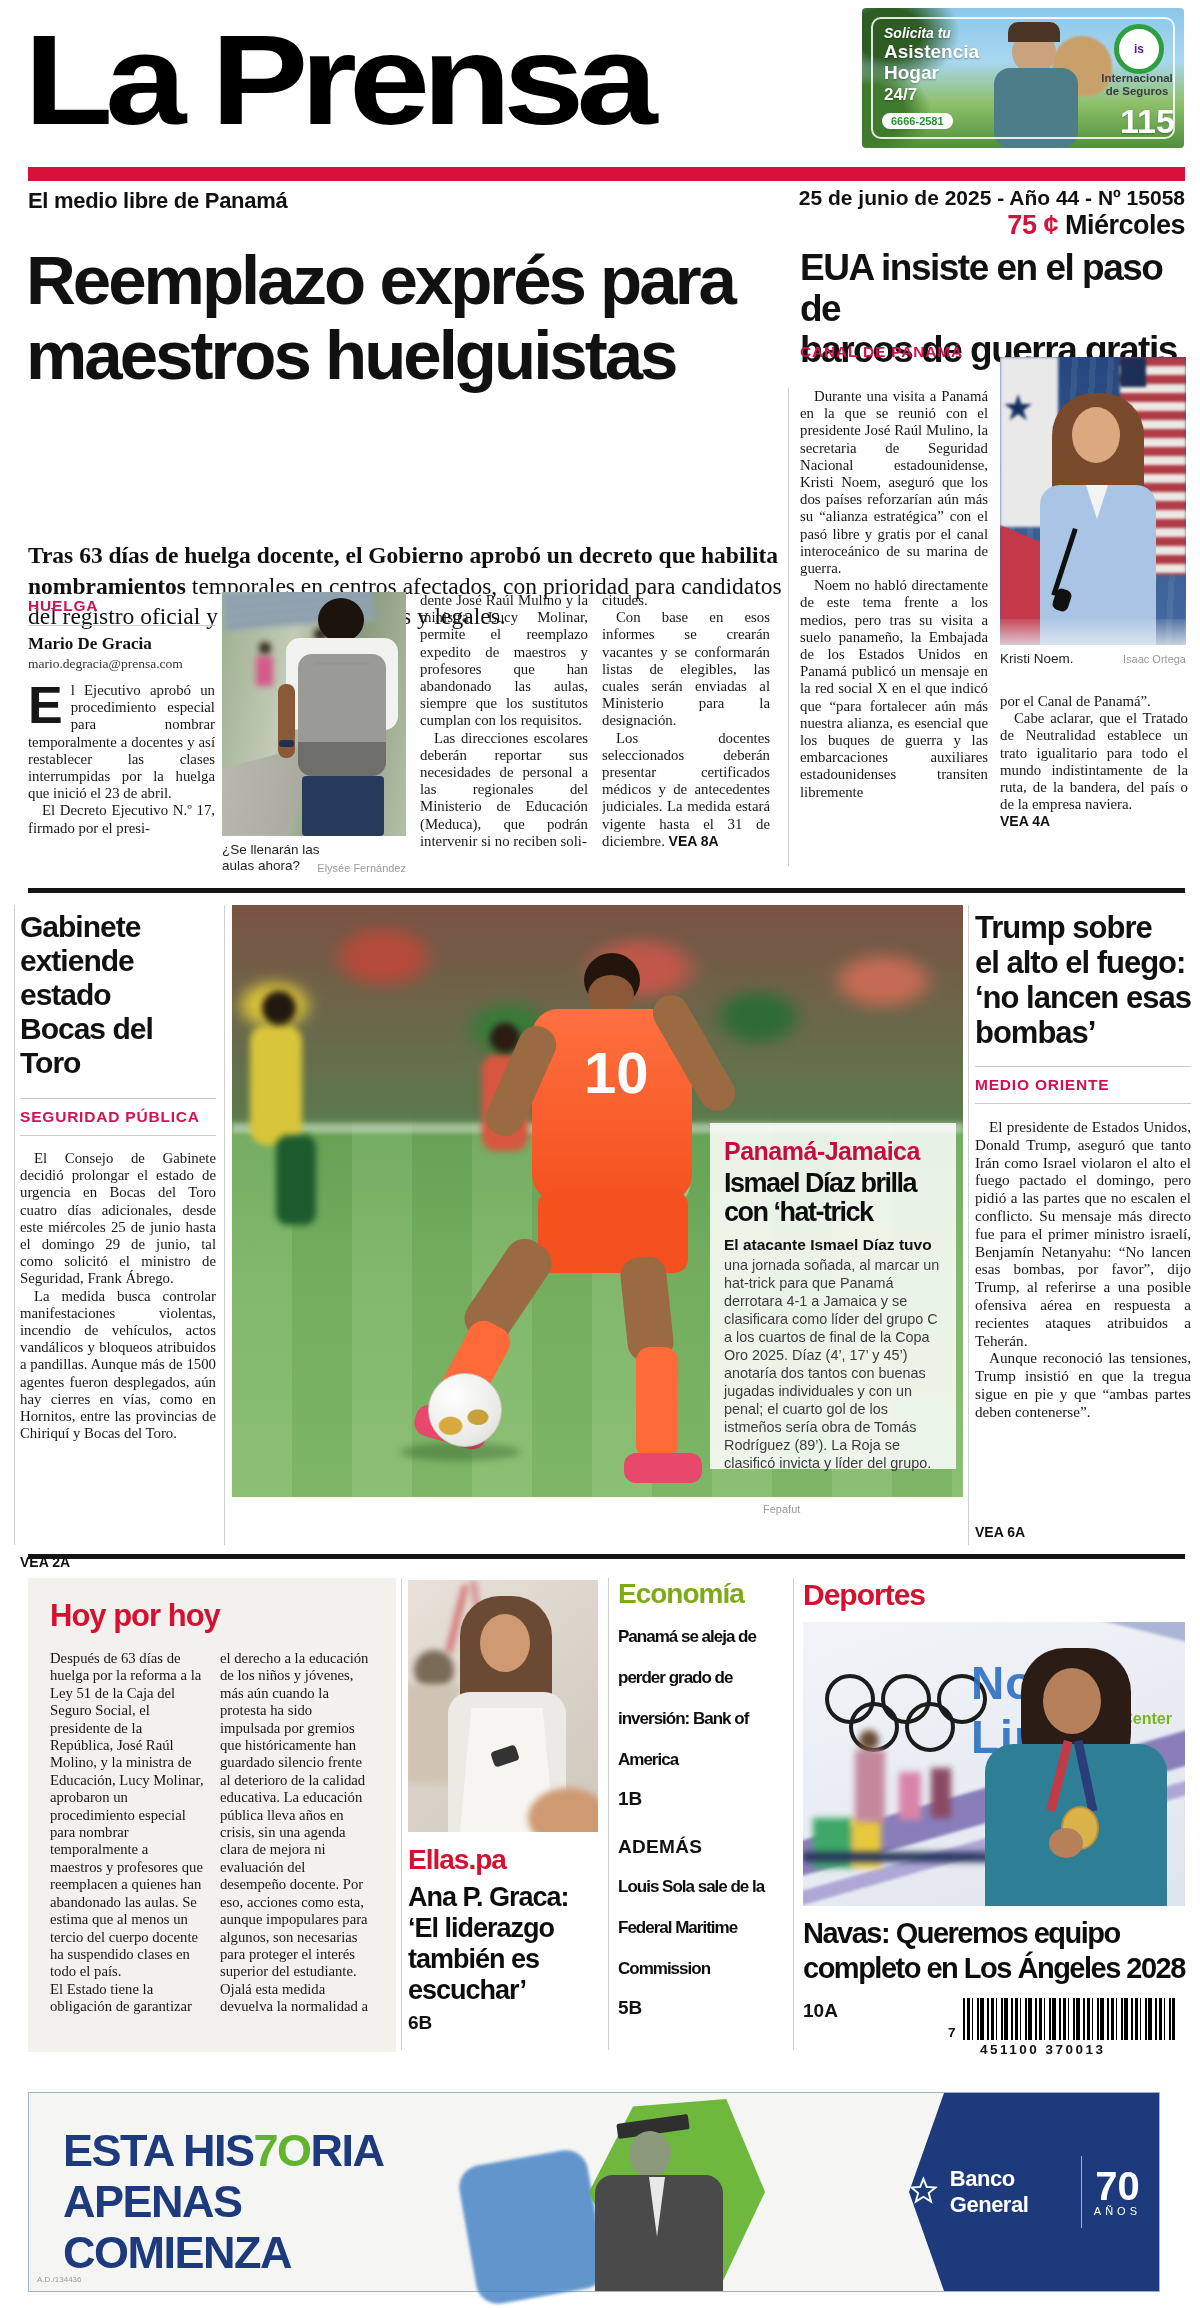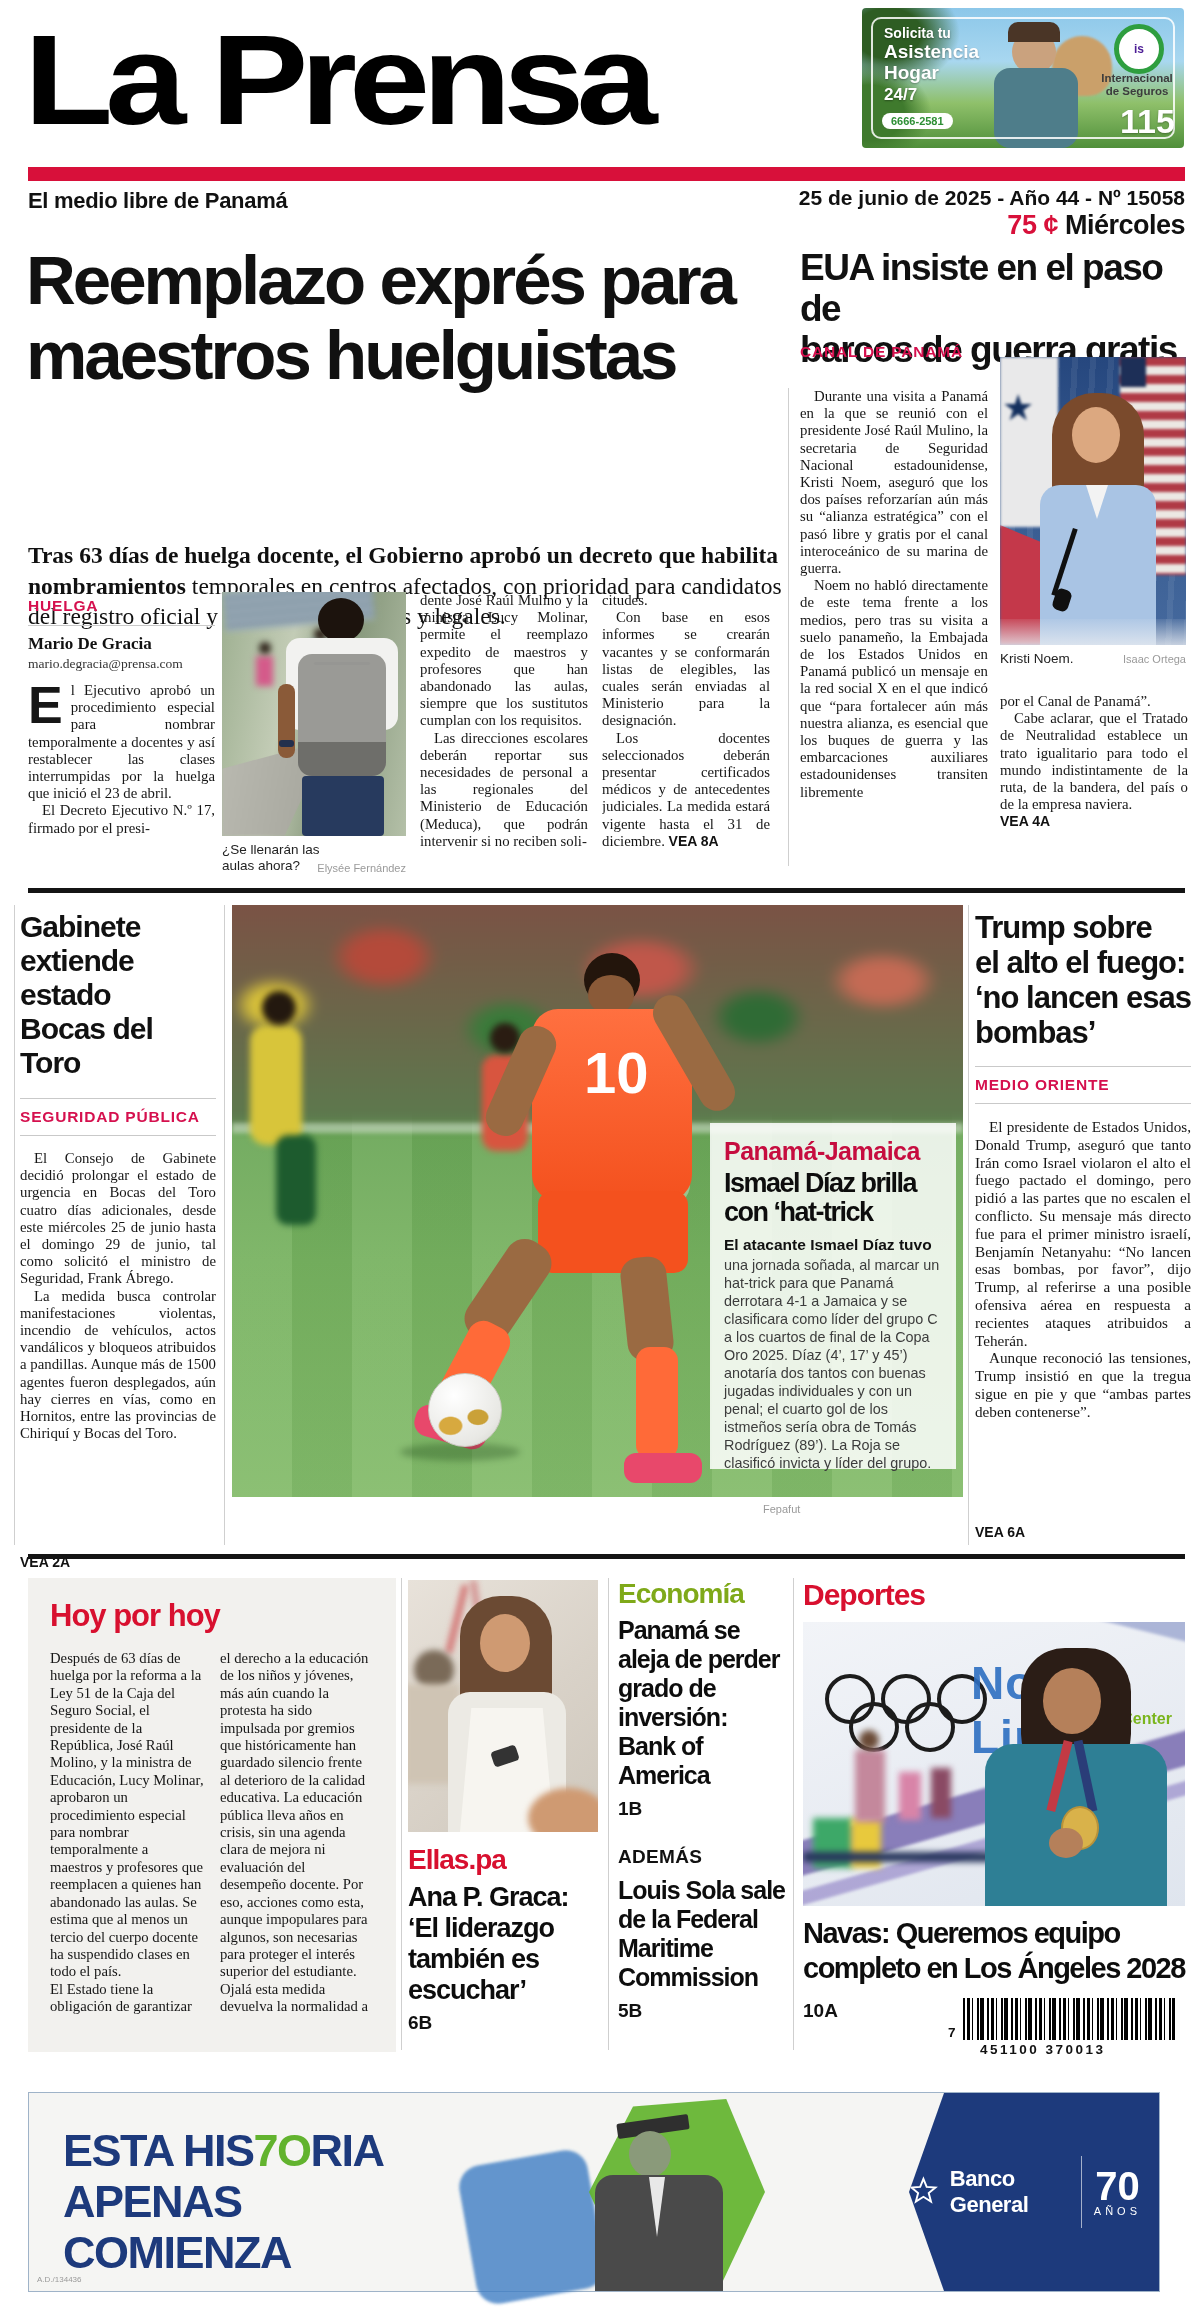--- a/index.html
+++ b/index.html
@@ -59,21 +59,21 @@
   .email{font-family:"Liberation Serif",serif;font-size:13.5px;color:#333;}
 
   
   .hoybox{background:#f2f1ee;}
   .hoytitle{color:#d8102f;font-weight:800;font-size:31px;letter-spacing:-1px;}
   .hoycols{column-count:2;column-gap:16px;font-family:"Liberation Serif",serif;
            font-size:14.7px;line-height:17.4px;color:#161616;}
   .hoycols p{margin:0;}
   .secttitle{font-weight:800;font-size:28px;letter-spacing:-1px;}
   .red{color:#d8102f;} .green{color:#7fa919;}
-  .teaser-h{font-weight:700;font-size:25px;line-height:29px;letter-spacing:-1px;color:#0d0d0d;}
+  .teaser-h{font-weight:700;font-size:17px;line-height:41px;letter-spacing:-1px;color:#0d0d0d;}
 
   
   .bars{height:42px;background:repeating-linear-gradient(90deg,
       #000 0 2px,#fff 2px 4px,#000 4px 7px,#fff 7px 9px,#000 9px 10px,#fff 10px 14px,
       #000 14px 16px,#fff 16px 17px,#000 17px 21px,#fff 21px 24px);}
   .barcode-digits{font-size:13.5px;letter-spacing:2.5px;font-weight:700;}
 
   
   .bancoad{background:#f5f5f3;border:1px solid #9fb3c8;}
   .banco-headline{font-weight:800;font-size:45px;line-height:51px;letter-spacing:-1.5px;color:#1d3a7c;}
@@ -93,21 +93,21 @@
 <div class="page">
 
   <div class="abs logo" style="left:24px;top:16px;">La Prensa</div>
 
   <div class="abs photo topad" style="left:862px;top:8px;width:322px;height:140px;">
     <div class="abs" style="left:190px;top:28px;width:60px;height:60px;background:#caa06a;border-radius:50% 50% 40% 40%;filter:blur(1px);"></div>
     <div class="abs" style="left:150px;top:22px;width:44px;height:44px;background:#caa27e;border-radius:50%;"></div>
     <div class="abs" style="left:146px;top:14px;width:52px;height:20px;background:#4a3526;border-radius:10px 10px 0 0;"></div>
     <div class="abs" style="left:132px;top:60px;width:84px;height:80px;background:#4e7d8a;border-radius:16px;"></div>
     <div class="topad-frame"></div>
-    <div class="abs topad-txt" style="left:22px;top:18px;font-size:14px;">Solicita tu</div>
+    <div class="abs topad-txt" style="left:22px;top:18px;font-size:14px;font-style:italic;">Solicita tu</div>
     <div class="abs topad-txt" style="left:22px;top:34px;font-size:19px;">Asistencia</div>
     <div class="abs topad-txt" style="left:22px;top:55px;font-size:19px;">Hogar</div>
     <div class="abs topad-txt" style="left:22px;top:78px;font-size:17px;">24/7</div>
     <div class="abs" style="left:20px;top:103px;"><span class="topad-pill">6666-2581</span></div>
     <div class="abs" style="left:252px;top:16px;">
         <div class="is-badge">
           <span>is</span>
         </div>
       </div>
     <div class="abs topad-brand" style="left:232px;top:64px;width:86px;">

